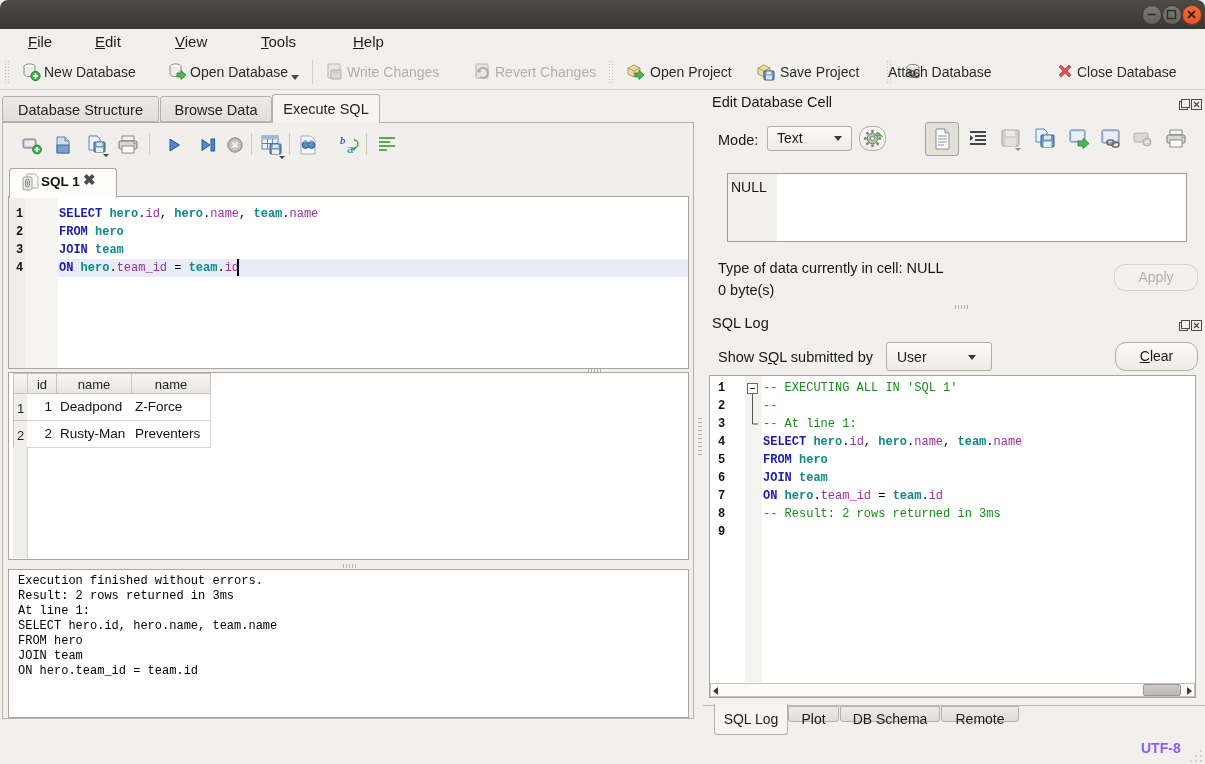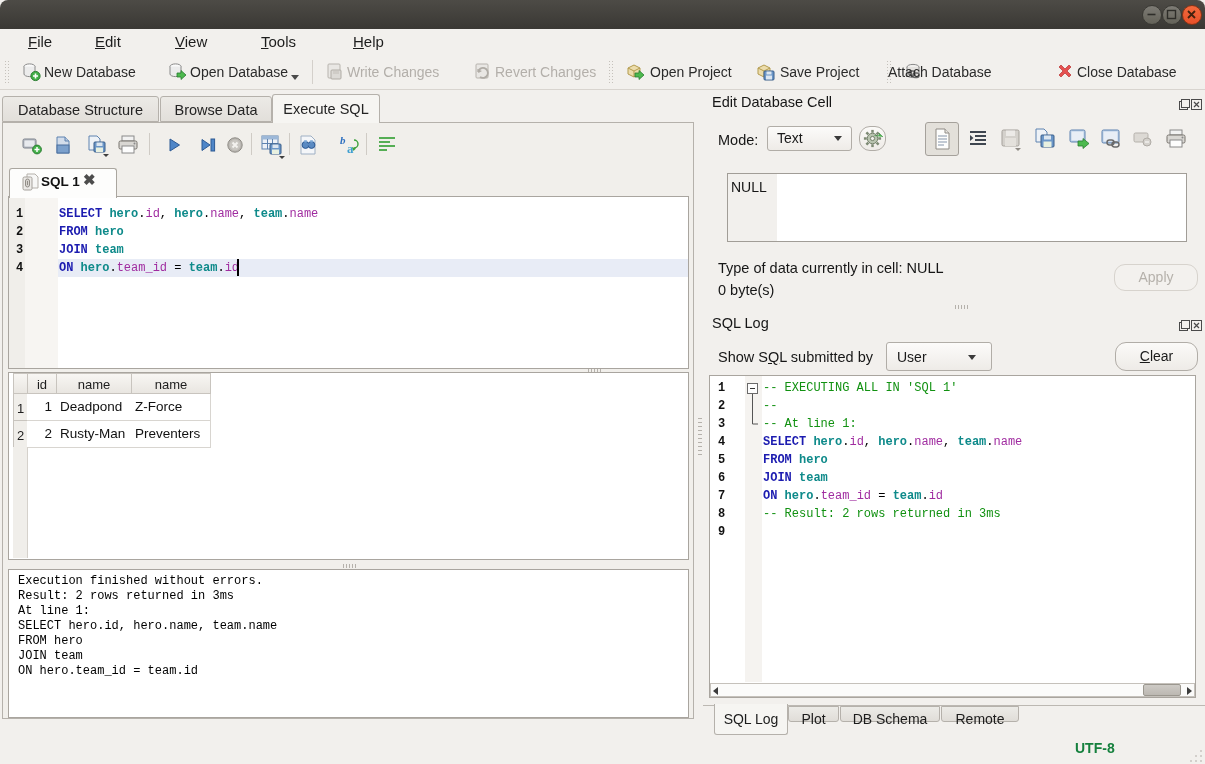--- a/index.html
+++ b/index.html
@@ -402,21 +402,21 @@
   <div class="abs" style="left:713px;top:687px;width:0;height:0;border-top:4px solid transparent;border-bottom:4px solid transparent;border-right:5px solid #3c3c3c;"></div>
   <div class="abs" style="left:1187px;top:687px;width:0;height:0;border-top:4px solid transparent;border-bottom:4px solid transparent;border-left:5px solid #3c3c3c;"></div>
   <div class="abs" style="left:1143px;top:684px;width:38px;height:12px;background:linear-gradient(#cdcac5,#bcb8b2);border:1px solid #9b978f;box-sizing:border-box;border-radius:2px;"></div>
 
   <div class="abs" style="left:703px;top:705px;width:502px;height:1px;background:#bcb8b2;"></div>
   <div class="abs" style="left:714px;top:704px;width:74px;height:31px;background:#f6f5f2;border:1px solid #b5b1ab;border-top:none;border-radius:0 0 3px 3px;box-sizing:border-box;z-index:2;font-size:14px;color:#1c1c1c;text-align:center;padding-top:7px;">SQL Log</div>
   <div class="abs tabb" style="left:788px;width:51px;">Plot</div>
   <div class="abs tabb" style="left:840px;width:100px;">DB Schema</div>
   <div class="abs tabb" style="left:941px;width:78px;">Remote</div>
 
-  <div class="abs" style="left:1075px;top:740px;font-size:14px;color:#15803d;font-weight:bold;">UTF-8</div>
+  <div class="abs" style="left:1141px;top:740px;font-size:14px;color:#8b5cf6;font-weight:bold;">UTF-8</div>
 <svg class="abs" style="left:1188px;top:748px;" width="15" height="15">
       <g fill="#c9c5bf">
         <circle cx="13" cy="3" r="1"></circle>
         <circle cx="8" cy="8" r="1"></circle>
         <circle cx="13" cy="8" r="1"></circle>
         <circle cx="3" cy="13" r="1"></circle>
         <circle cx="8" cy="13" r="1"></circle>
         <circle cx="13" cy="13" r="1"></circle>
       </g>
     </svg>

